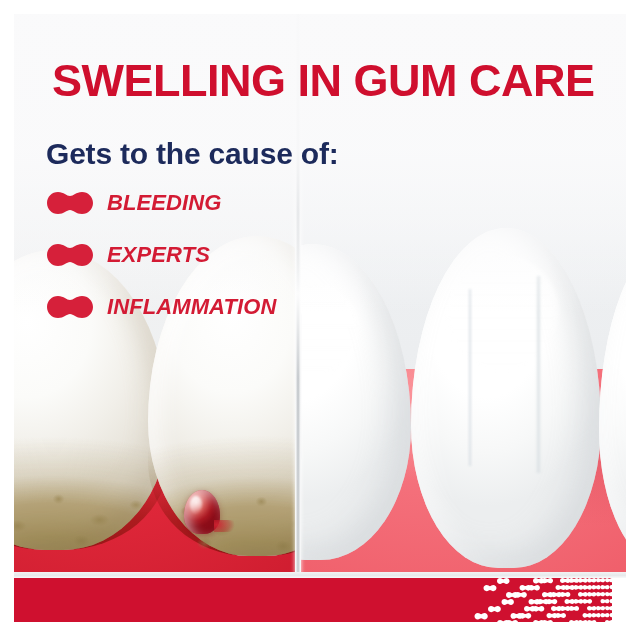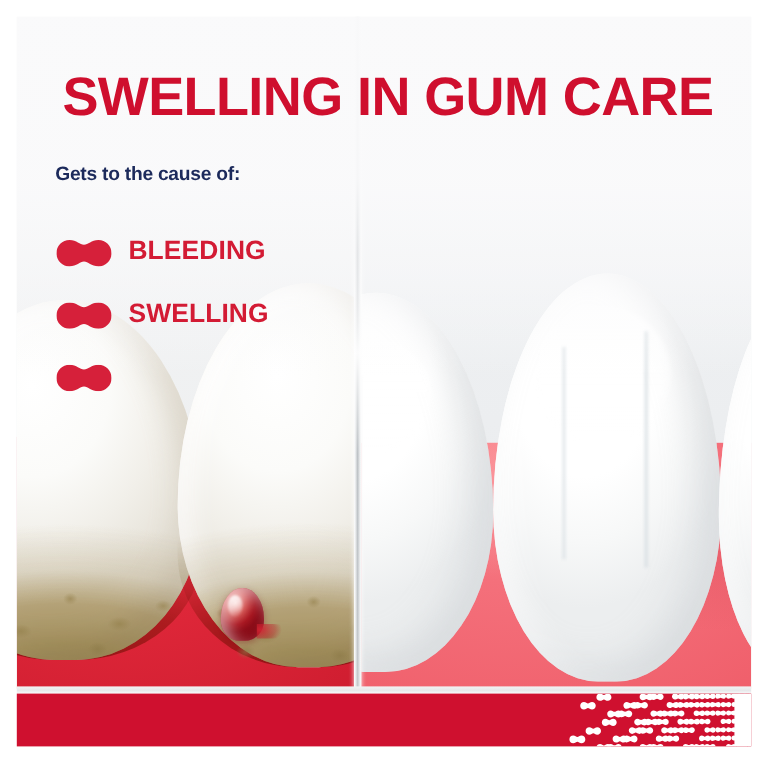--- a/index.html
+++ b/index.html
@@ -225,38 +225,39 @@
     font-weight: 700;
     letter-spacing: -0.5px;
     color: #cf0f2e;
     white-space: nowrap;
   }
 
   .subhead {
     position: absolute;
     left: 32px;
     top: 123px;
-    font-size: 16px;
+    font-size: 30px;
     font-weight: 700;
     color: #1c2a5b;
     letter-spacing: -0.2px;
     white-space: nowrap;
   }
 
   .benefits {
     position: absolute;
     left: 33px;
     top: 170px;
     list-style: none;
   }
   .benefit {
     display: flex;
-    align-items: flex-end;
+    align-items: center;
     height: 38px;
     margin-bottom: 14px;
+    font-style: italic;
   }
   .bullet-peanut {
     width: 46px;
     height: 22px;
     flex: none;
     margin-right: 14px;
   }
   .benefit-label {
     font-size: 22px;
     font-weight: 700;
@@ -358,31 +359,32 @@
       </li>
 
       <li class="benefit">
         <span class="bullet-peanut">
           <svg viewBox="0 0 46 22" width="46" height="22" aria-hidden="true">
             <path d="M11 0 C17 0 19.5 4 23 4 C26.5 4 29 0 35 0 C41 0 46 4.9 46 11
                      C46 17.1 41 22 35 22 C29 22 26.5 18 23 18 C19.5 18 17 22 11 22
                      C4.9 22 0 17.1 0 11 C0 4.9 4.9 0 11 0 Z" fill="#d6203a"></path>
           </svg>
         </span>
-        <span class="benefit-label">SWELLING</span>
+        <span class="benefit-label">EXPERTS</span>
       </li>
 
       <li class="benefit">
         <span class="bullet-peanut">
           <svg viewBox="0 0 46 22" width="46" height="22" aria-hidden="true">
             <path d="M11 0 C17 0 19.5 4 23 4 C26.5 4 29 0 35 0 C41 0 46 4.9 46 11
                      C46 17.1 41 22 35 22 C29 22 26.5 18 23 18 C19.5 18 17 22 11 22
                      C4.9 22 0 17.1 0 11 C0 4.9 4.9 0 11 0 Z" fill="#d6203a"></path>
           </svg>
         </span>
+        <span class="benefit-label">INFLAMMATION</span>
       </li>
     </ul>
   </div>
 
   <div class="gap-line"></div>
 
   <div class="bottom-bar">
     <svg class="bar-dissolve" viewBox="0 0 210 44" preserveAspectRatio="none">
       <defs>
         <g id="pnut">

